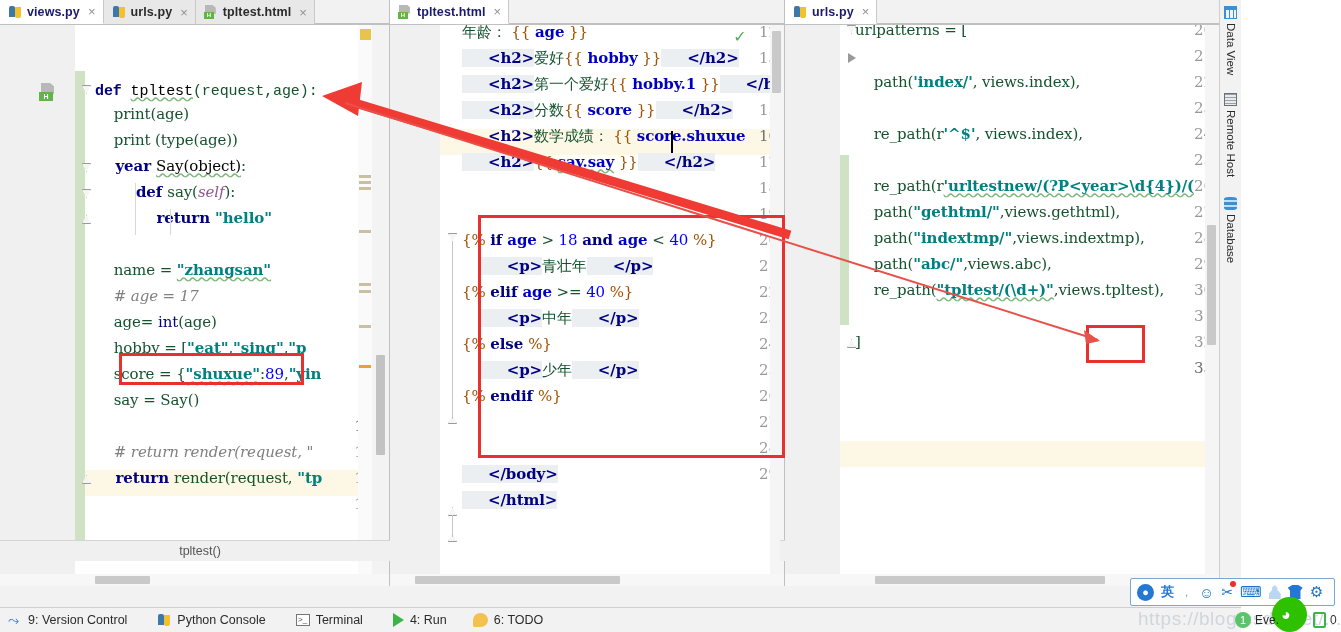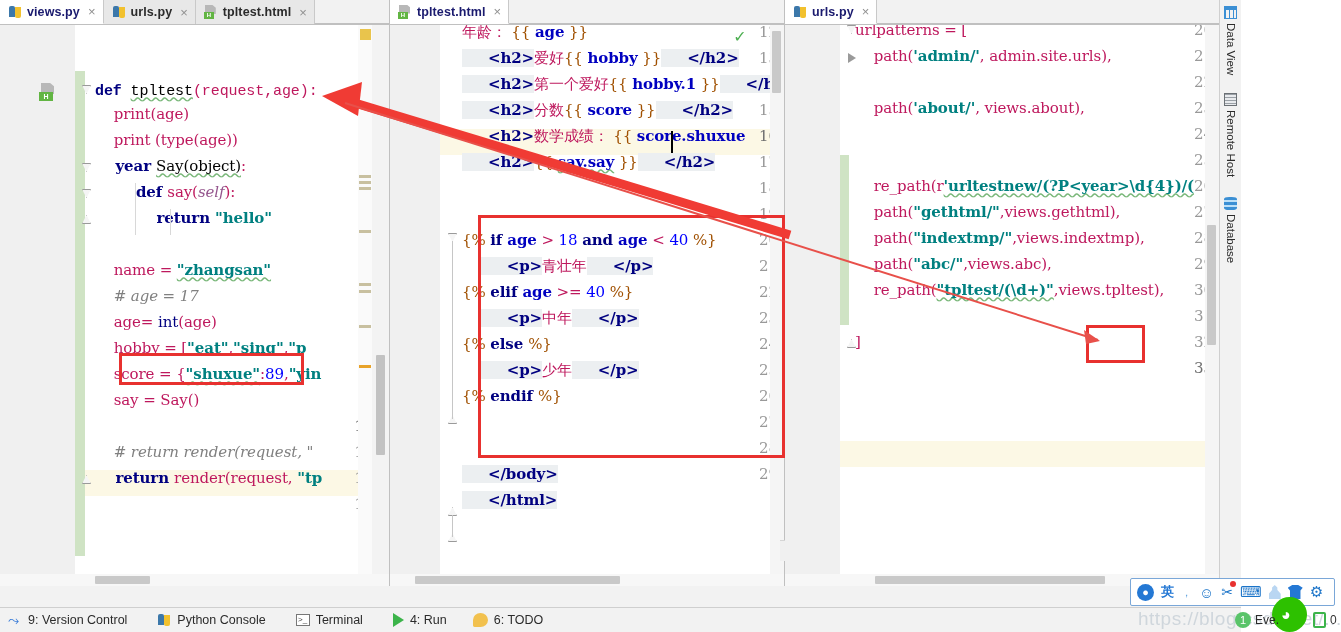--- a/index.html
+++ b/index.html
@@ -91,21 +91,21 @@
   .cl { position: absolute; white-space: pre; }
   .rowhl { position: absolute; background: #fcf8e5; }
   .kw  { color: #000080; font-weight: bold; }
   .str { color: #008080; font-weight: bold; }
   .num { color: #0000ff; }
   .cmt { color: #808080; font-style: italic; }
   .self{ color: #94558d; font-style: italic; }
   .tag { color: #000080; font-weight: bold; padding-left: 26px; }
   .brk { color: #a05000; }
   .var { color: #0000c0; font-weight: bold; }
-  .pln { color: #be185d; }
+  .pln { color: #14532d; }
   .hlbg{ background:#eceff1; }
 
   .squig { text-decoration: underline wavy #7ab87a; text-decoration-skip-ink: none; }
 
   
   .fold {
     position: absolute; width: 9px; height: 9px;
     border: 1px solid #9a9a9a; background: #f5f5f5;
   }
   .fold.open  { border-radius: 0; clip-path: polygon(0 0,100% 0,50% 100%); }
@@ -275,20 +275,23 @@
       <div style="position:absolute;right:18px;top:258px;width:12px;height:3px;background:#c8c0a0;"></div>
       <div style="position:absolute;right:18px;top:265px;width:12px;height:3px;background:#c8c0a0;"></div>
       <div style="position:absolute;right:18px;top:300px;width:12px;height:3px;background:#c8c0a0;"></div>
       <div style="position:absolute;right:18px;top:340px;width:12px;height:3px;background:#e8a32a;"></div>
 
       <div class="hscroll" style="bottom:0; height:12px;">
         <div class="hthumb" style="left:95px; width:55px;"></div>
       </div>
     </div>
 
+    <div class="breadcrumb" style="left:0; width:390px; justify-content:center;">
+      <span>tpltest()</span>
+    </div>
   </div>
 
   <div class="pane" style="left:390px; width:395px; border-right:1px solid #c0c0c0;">
     <div class="tabbar">
       <div class="tab active">
         <span class="ficon html"></span>
         <span class="tlabel">tpltest.html</span>
         <span class="tclose">×</span>
       </div>
       <div class="tabfill"></div>
@@ -399,22 +402,22 @@
       <div class="lineno" style="top:282px;">31</div>
       <div class="lineno" style="top:308px;">32</div>
       <div class="lineno cur" style="top:334px;">33</div>
 
       <div class="fold open" style="left:62px; top:0px;"></div>
       <div class="fold close" style="left:62px; top:314px;"></div>
       <div style="position:absolute;left:63px;top:28px;width:0;height:0;border-left:8px solid #9a9a9a;border-top:5px solid transparent;border-bottom:5px solid transparent;"></div>
 
       <div class="code" style="left:70px; top:0;">
         <div class="cl" style="top:-4px;"><span class="pln">urlpatterns = [</span></div>
-        <div class="cl" style="top:22px;"><span class="pln">    path(</span><span class="str">'admin/'</span><span class="pln">, admin.site.urls),</span></div>
-        <div class="cl" style="top:74px;"><span class="pln">    path(</span><span class="str">'about/'</span><span class="pln">, views.about),</span></div>
+        <div class="cl" style="top:48px;"><span class="pln">    path(</span><span class="str">'index/'</span><span class="pln">, views.index),</span></div>
+        <div class="cl" style="top:100px;"><span class="pln">    re_path(r</span><span class="str">'^$'</span><span class="pln">, views.index),</span></div>
         <div class="cl" style="top:152px;"><span class="pln">    re_path(r</span><span class="str squig">'urltestnew/(?P&lt;year&gt;\d{4})/(</span></div>
         <div class="cl" style="top:178px;"><span class="pln">    path(</span><span class="str">"gethtml/"</span><span class="pln">,views.gethtml),</span></div>
         <div class="cl" style="top:204px;"><span class="pln">    path(</span><span class="str">"indextmp/"</span><span class="pln">,views.indextmp),</span></div>
         <div class="cl" style="top:230px;"><span class="pln">    path(</span><span class="str">"abc/"</span><span class="pln">,views.abc),</span></div>
         <div class="cl" style="top:256px;"><span class="pln">    re_path(</span><span class="str squig">"tpltest/(\d+)"</span><span class="pln">,views.tpltest),</span></div>
         <div class="cl" style="top:308px;"><span class="pln">]</span></div>
       </div>
 
       <div class="vscroll" style="right:0; top:0; width:14px; background:#f5f5f5;">
         <div class="vthumb" style="left:2px; top:200px; height:120px; background:#c9c9c9;"></div>

